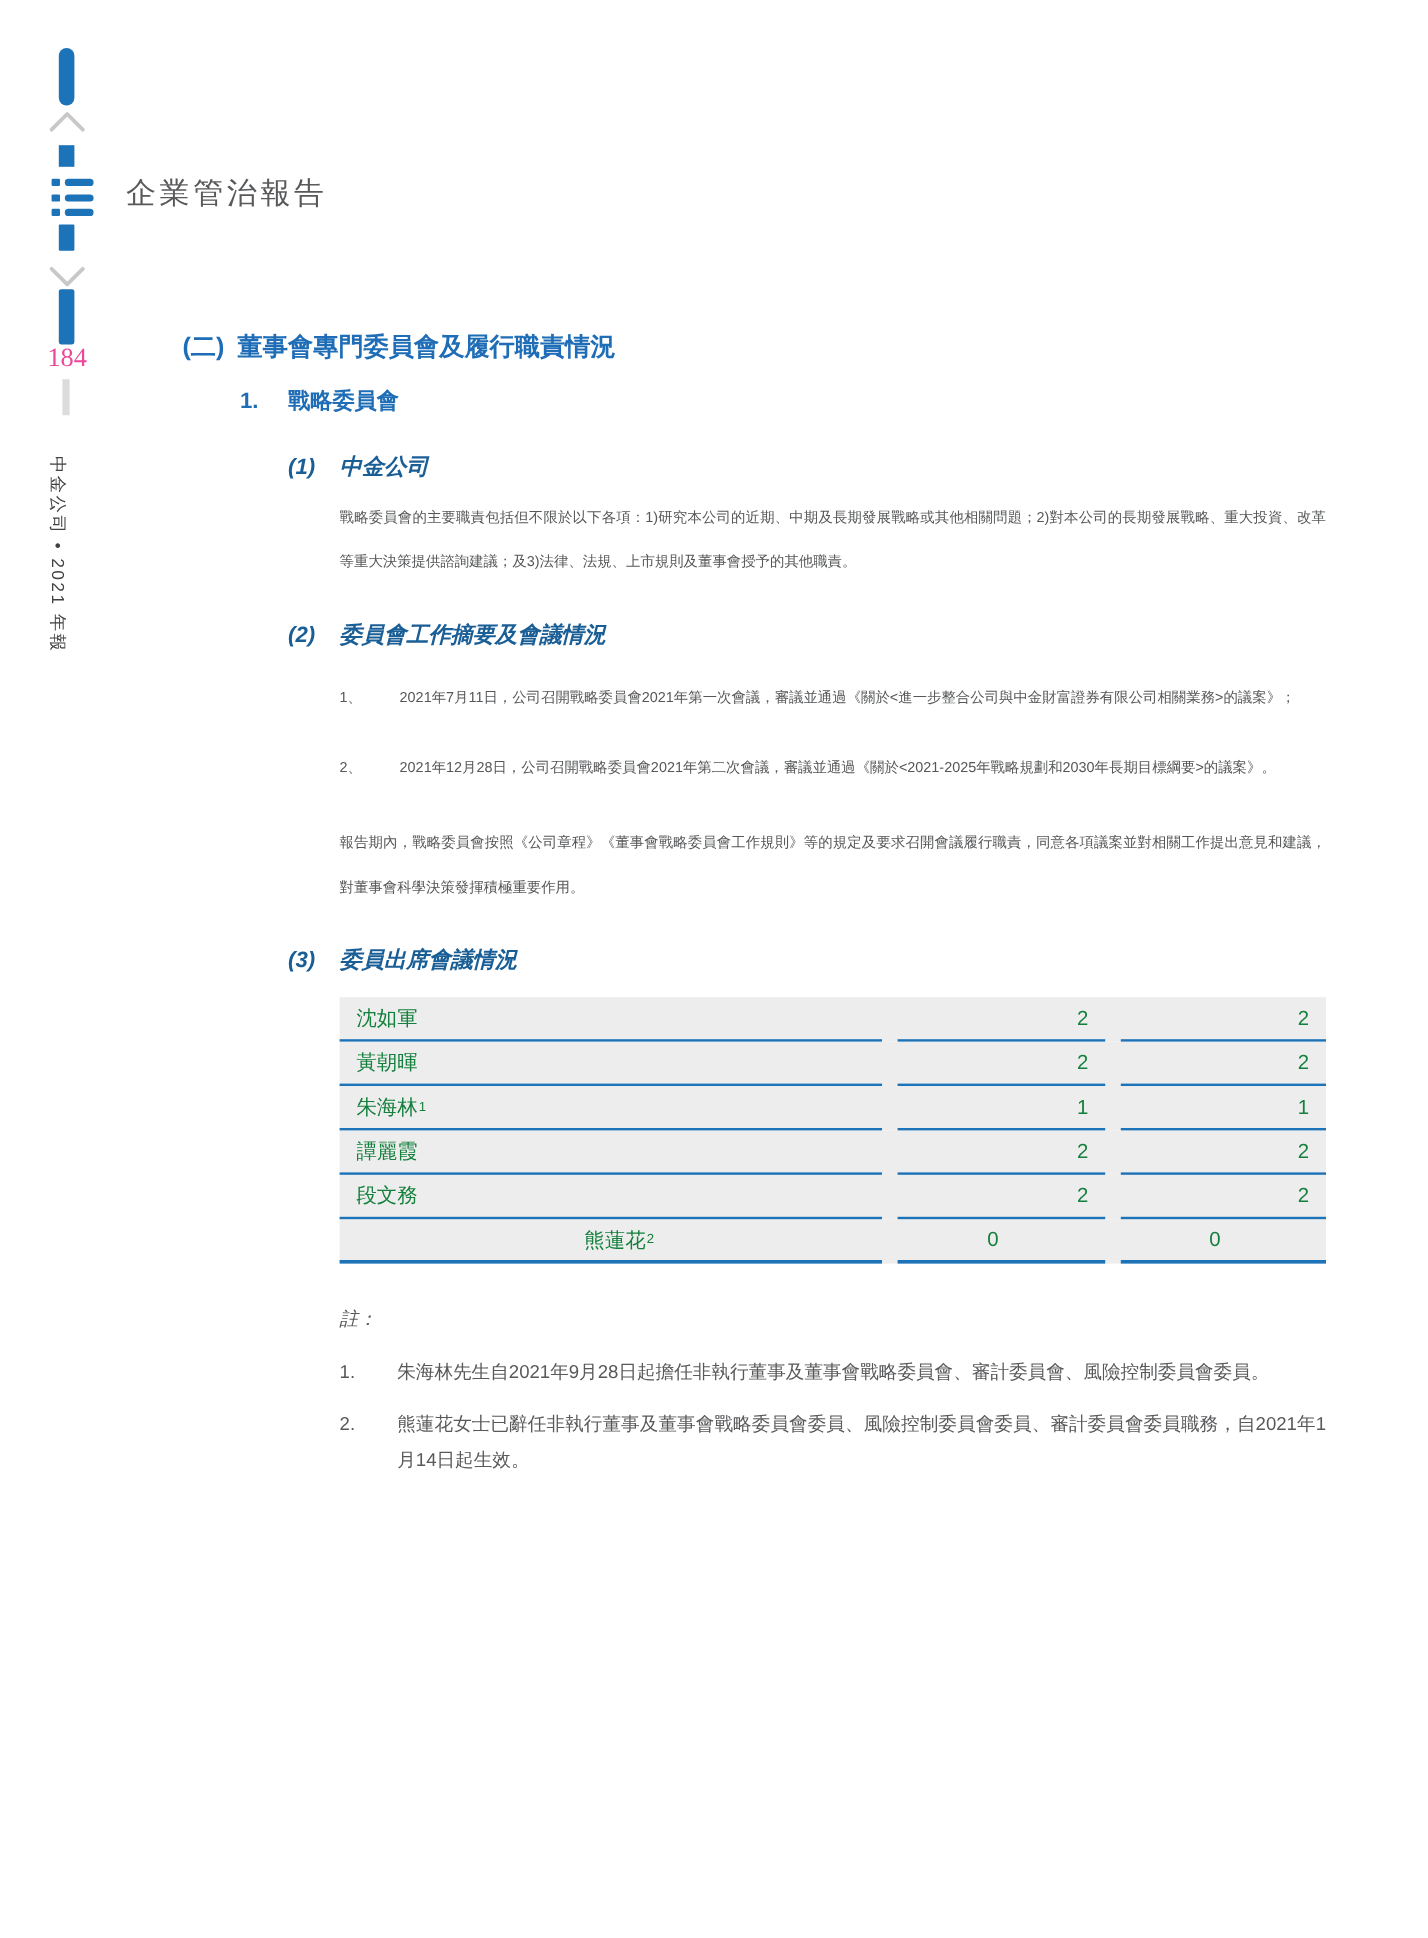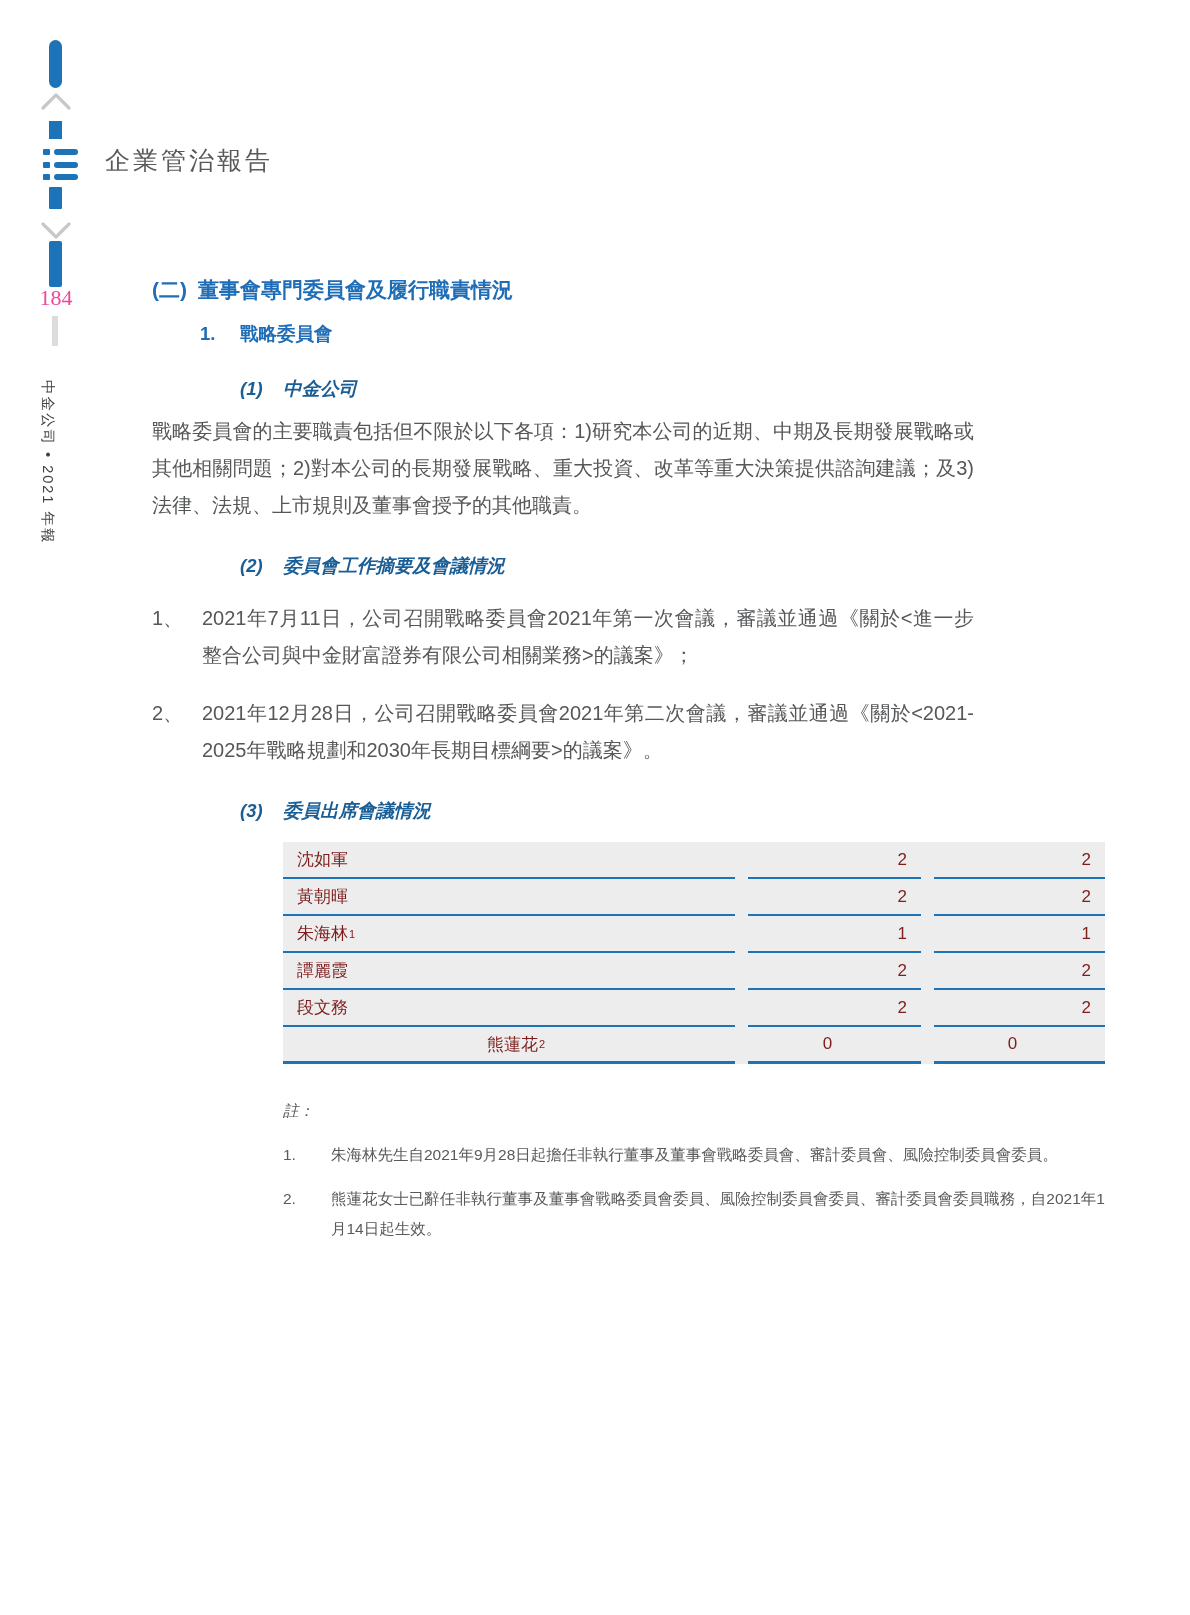--- a/index.html
+++ b/index.html
@@ -45,35 +45,35 @@
   
   #content{position:absolute;left:152px;top:276px;width:956px;}
   .section-heading{display:flex;font-size:21px;font-weight:bold;color:var(--heading-blue);line-height:28px;}
   .section-heading .marker{width:46px;flex:none;}
   .subsection-heading{margin-top:17px;padding-left:48px;display:flex;
     font-size:18.5px;font-weight:bold;color:var(--heading-blue);line-height:26px;}
   .subsection-heading .marker{width:40px;flex:none;}
   .part-heading{margin-top:29px;padding-left:88px;display:flex;
     font-size:18.5px;font-weight:bold;font-style:italic;color:var(--navy);line-height:26px;}
   .part-heading .marker{width:43px;flex:none;}
-  .text-block{width:822px;font-size:20px;line-height:37px;
+  .text-block{margin-left:131px;width:822px;font-size:12px;line-height:37px;
     color:var(--text);text-align:justify;}
   .para{margin-top:11px;}
   .closing{margin-top:26px;}
   .num-item{margin-top:21px;display:flex;}
   .num-item .li-num{width:50px;flex:none;}
   .num-item .li-text{flex:1;text-align:justify;}
 
   
   .att-table{margin-left:131px;margin-top:18px;width:822px;}
   .t-row{display:grid;grid-template-columns:1fr 173px 171px;column-gap:13px;}
   .t-row .cell{display:flex;align-items:center;font-size:17px;}
   .t-head .cell{height:48px;border-top:3px solid var(--blue);border-bottom:2px solid var(--blue);color:#4c4d4f;}
   .t-body{background:var(--row-bg);}
-  .t-body .cell{height:37px;border-bottom:2px solid var(--blue);color:#7f1d1d;}
+  .t-body .cell{height:37px;border-bottom:2px solid var(--blue);color:#15803d;}
   .t-body:last-of-type .cell{border-bottom:3px solid var(--blue);justify-content:center;}
   .cell.name{padding-left:14px;}
   .cell.num{justify-content:flex-end;padding-right:14px;}
   .cell sup{font-size:11px;line-height:0;vertical-align:super;margin-left:1px;}
 
   
   .notes{margin-left:131px;width:822px;margin-top:32px;font-size:15.5px;line-height:30px;color:#58595b;}
   .notes-label{font-style:italic;}
   .note-item{display:flex;margin-top:14px;}
   .note-item .n-num{width:48px;flex:none;}
@@ -148,20 +148,21 @@
 
   <div class="text-block num-item">
     <span class="li-num">1、</span>
     <span class="li-text">2021年7月11日，公司召開戰略委員會2021年第一次會議，審議並通過《關於&lt;進一步整合公司與中金財富證券有限公司相關業務&gt;的議案》；</span>
   </div>
   <div class="text-block num-item">
     <span class="li-num">2、</span>
     <span class="li-text">2021年12月28日，公司召開戰略委員會2021年第二次會議，審議並通過《關於&lt;2021-2025年戰略規劃和2030年長期目標綱要&gt;的議案》。</span>
   </div>
 
+  <div class="text-block closing">報告期內，戰略委員會按照《公司章程》《董事會戰略委員會工作規則》等的規定及要求召開會議履行職責，同意各項議案並對相關工作提出意見和建議，對董事會科學決策發揮積極重要作用。</div>
 
   <div class="part-heading">
     <span class="marker">(3)</span>
     <span>委員出席會議情況</span>
   </div>
 
   <div class="att-table">
 
     <div class="t-row t-body">
       <div class="cell name">

